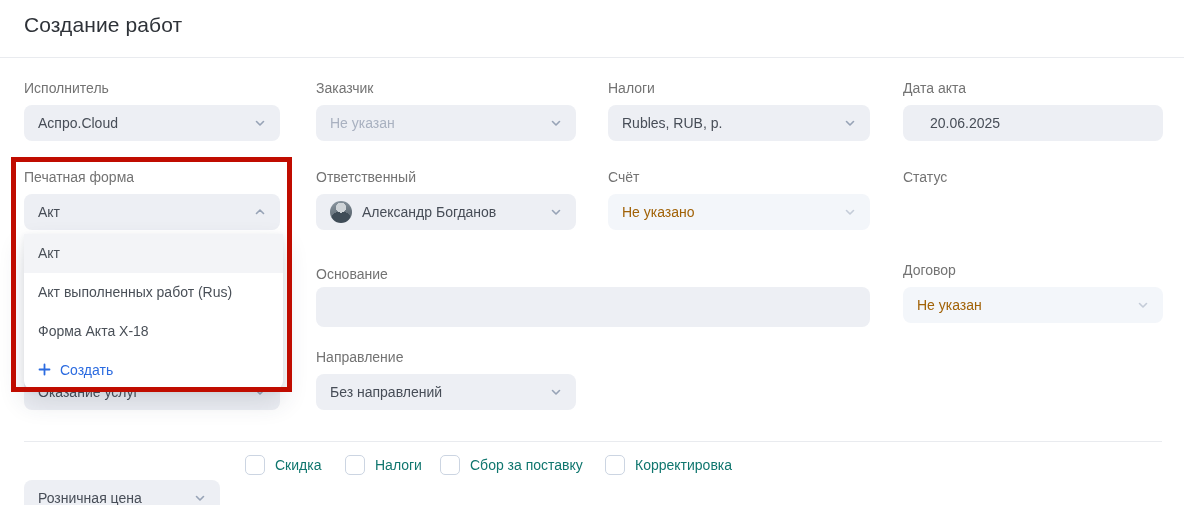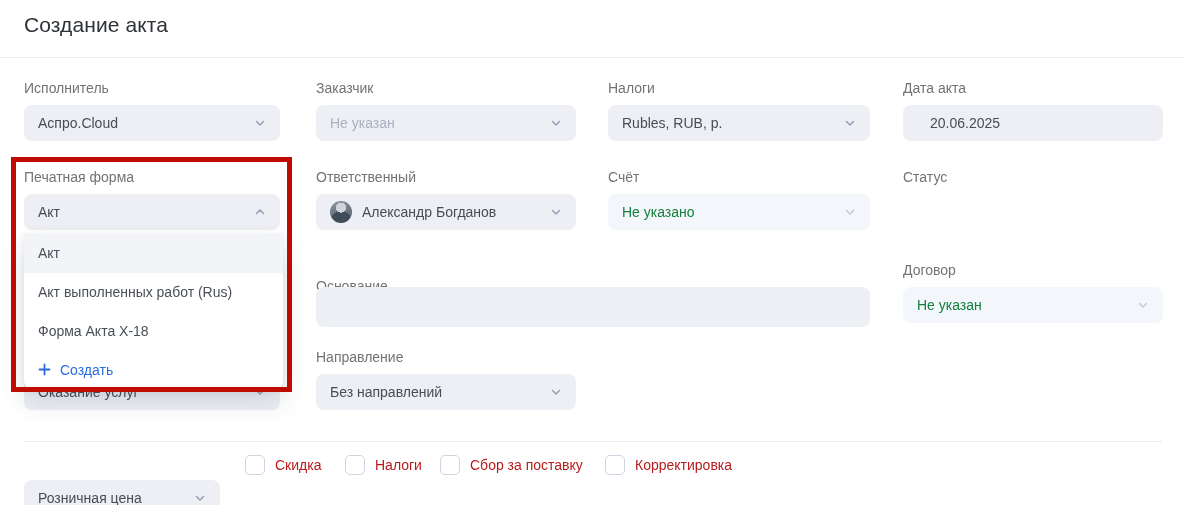--- a/index.html
+++ b/index.html
@@ -10,21 +10,21 @@
   .hr{position:absolute;height:1px;background:#e9ebef;}
   .hr.top{left:0;right:0;top:57px;}
   .hr.bottom{left:24px;width:1138px;top:441px;}
 
   .lbl{position:absolute;font-size:14px;line-height:16px;color:#737373;}
 
   .field{position:absolute;height:36px;background:#edeff4;border-radius:8px;display:flex;align-items:center;
          padding:0 14px;font-size:14px;color:#474d57;box-sizing:border-box;cursor:pointer;}
   .field .txt{flex:1;white-space:nowrap;overflow:hidden;text-overflow:ellipsis;}
   .field .chev{margin-left:8px;display:flex;flex:none;}
-  .field.disabled{background:#f3f6fa;color:#15803d;cursor:default;}
+  .field.disabled{background:#f3f6fa;color:#a16207;cursor:default;}
   .ph{color:#a9b1c0;}
   .chev svg path{stroke:#97a3b6;}
   .field.disabled .chev svg path{stroke:#c4ccd8;}
   .chev.up{transform:rotate(180deg);}
 
   .basis-input{position:absolute;height:40px;background:#edeff4;border:none;border-radius:8px;
                box-sizing:border-box;padding:0 14px;font-size:14px;color:#474d57;outline:none;
                font-family:"Liberation Sans","DejaVu Sans",sans-serif;}
 
   .avatar{width:22px;height:22px;border-radius:50%;flex:none;margin-right:10px;
@@ -38,28 +38,28 @@
         z-index:5;overflow:hidden;display:flex;flex-direction:column;}
   .menu-item{flex:1;display:flex;align-items:center;padding:0 14px;font-size:14px;color:#4a5058;cursor:pointer;white-space:nowrap;}
   .menu-item.selected{background:#f3f4f7;}
   .menu-item.create{color:#2b6be0;gap:9px;}
 
   .red-box{position:absolute;left:11px;top:157px;width:281px;height:235px;border:5px solid #c00c00;
            box-sizing:border-box;z-index:10;pointer-events:none;}
 
   .cbrow{position:absolute;top:454px;height:22px;display:flex;align-items:center;gap:10px;}
   .cb{width:20px;height:20px;background:#fff;border:1px solid #ccd5e2;border-radius:5px;box-sizing:border-box;flex:none;cursor:pointer;}
-  .cbl{font-size:14px;color:#b91c1c;white-space:nowrap;}
+  .cbl{font-size:14px;color:#0f766e;white-space:nowrap;}
 </style>
 </head>
 <body>
 
 <div class="stage">
 
-  <div class="page-title">Создание акта</div>
+  <div class="page-title">Создание работ</div>
   <div class="hr top"></div>
 
   <div class="lbl" style="left:24px;top:80px;">Исполнитель</div>
   <div class="lbl" style="left:316px;top:80px;">Заказчик</div>
   <div class="lbl" style="left:608px;top:80px;">Налоги</div>
   <div class="lbl" style="left:903px;top:80px;">Дата акта</div>
 
   <div class="field" style="left:24px;top:105px;width:256px;">
     <span class="txt">Аспро.Cloud</span>
     <span class="chev">
@@ -112,21 +112,21 @@
   </div>
   <div class="field disabled" style="left:608px;top:194px;width:262px;">
     <span class="txt">Не указано</span>
     <span class="chev">
         <svg width="12" height="12" viewBox="0 0 12 12">
           <path d="M2.5 4.5 L6 8 L9.5 4.5" fill="none" stroke-width="1.6" stroke-linecap="round" stroke-linejoin="round"></path>
         </svg>
       </span>
   </div>
 
-  <div class="lbl" style="left:316px;top:278px;">Основание</div>
+  <div class="lbl" style="left:316px;top:266px;">Основание</div>
   <input class="basis-input" style="left: 316px; top: 287px; width: 554px;" value="">
   <div class="lbl" style="left:903px;top:262px;">Договор</div>
   <div class="field disabled" style="left:903px;top:287px;width:260px;">
     <span class="txt">Не указан</span>
     <span class="chev">
         <svg width="12" height="12" viewBox="0 0 12 12">
           <path d="M2.5 4.5 L6 8 L9.5 4.5" fill="none" stroke-width="1.6" stroke-linecap="round" stroke-linejoin="round"></path>
         </svg>
       </span>
   </div>

